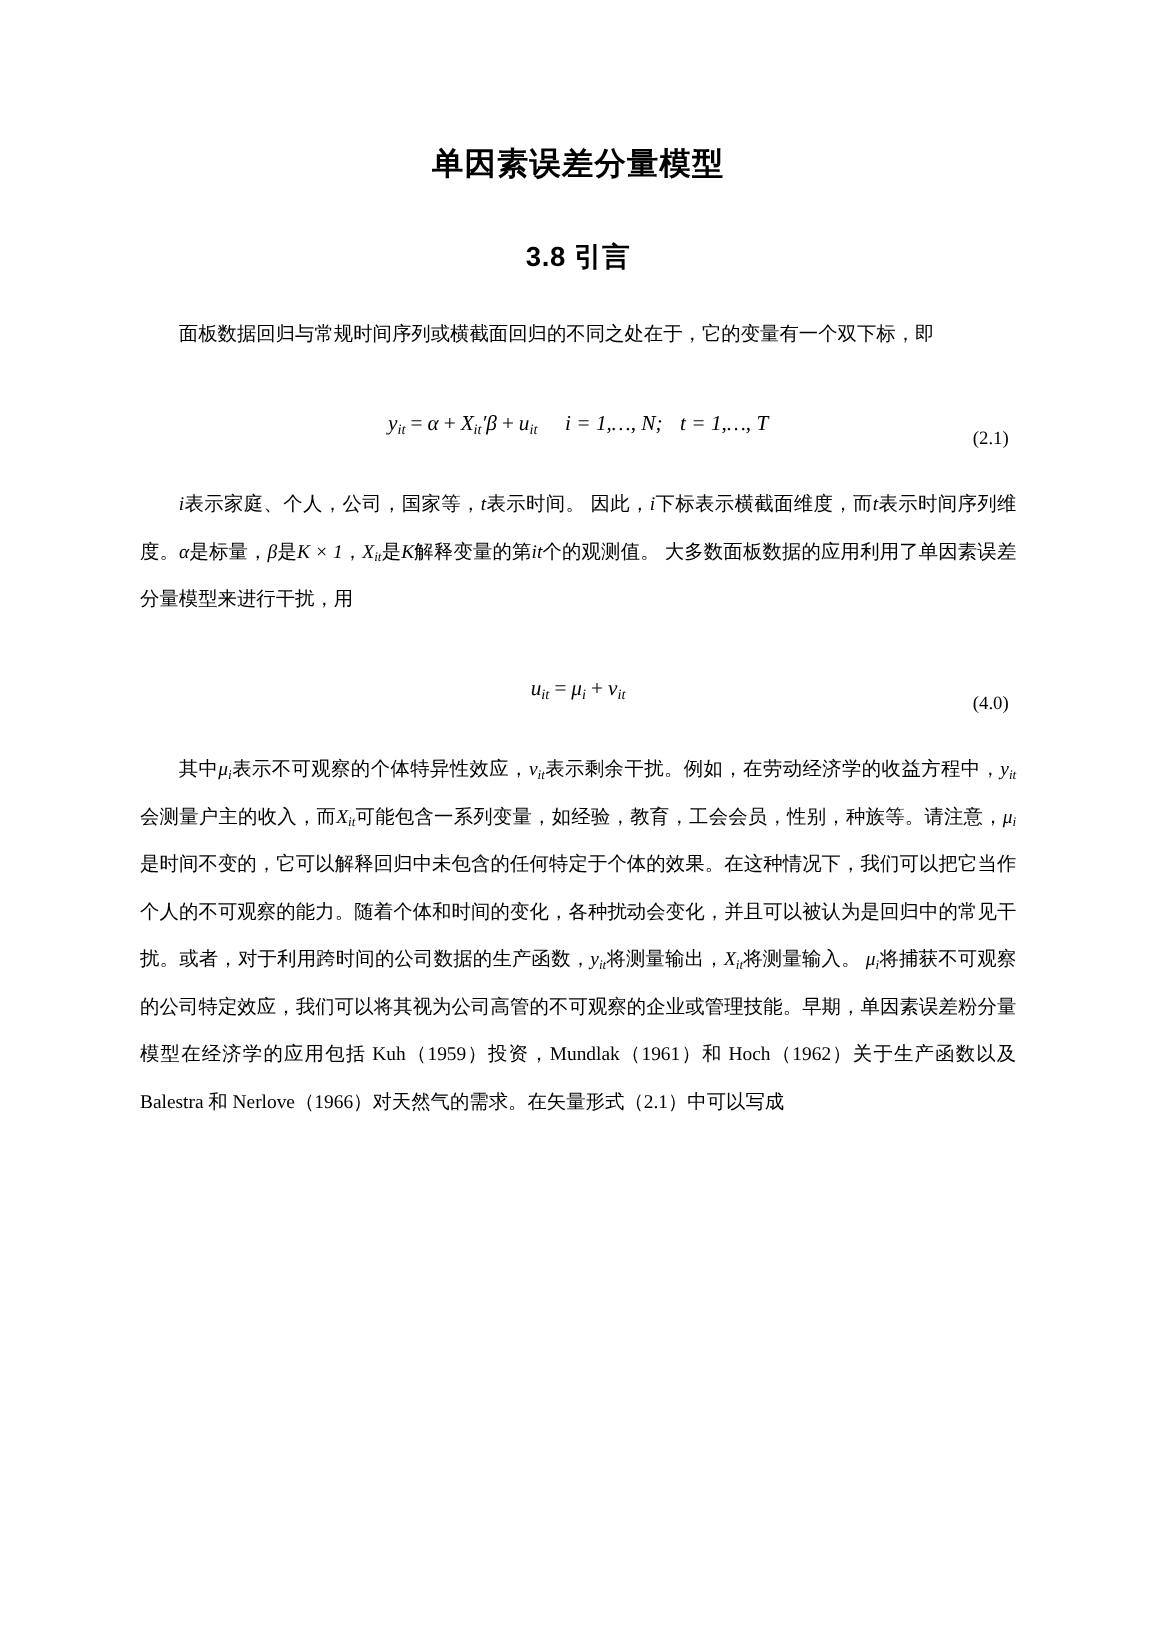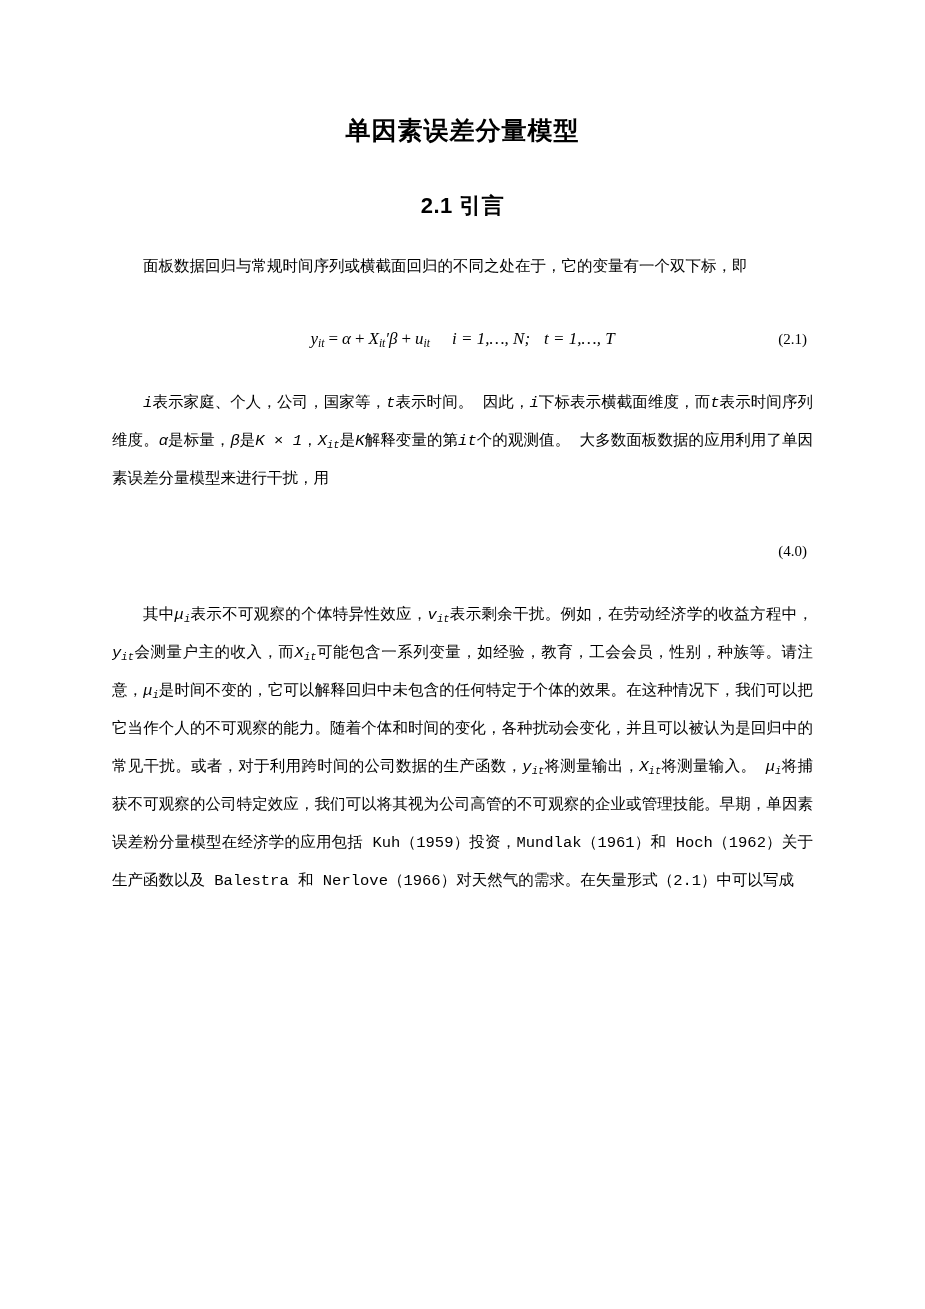--- a/index.html
+++ b/index.html
@@ -38,77 +38,79 @@
     margin: 44px 0 0 0;
     letter-spacing: 0.5px;
   }
   .para {
     font-size: 15.5px;
     line-height: 2.45;
     text-align: justify;
     text-justify: inter-ideograph;
     margin: 28px 0 0 0;
     text-indent: 2em;
-    font-family: Liberation Mono, monospace;
   }
   .para.tight {
     margin-top: 20px;
   }
   .equation-row {
     position: relative;
     margin: 42px 0 22px 0;
     height: 34px;
   }
   .equation {
     text-align: center;
     font-family: "Liberation Serif", serif;
     font-size: 17px;
     font-style: italic;
     white-space: nowrap;
   }
   .eq-num {
     position: absolute;
     right: 6px;
-    top: 2px;
+    top: 14px;
     font-size: 15px;
     font-style: normal;
     font-family: "Liberation Serif", serif;
   }
   .mi { font-style: italic; }
   sub, .sub {
     font-size: 0.68em;
     vertical-align: -0.28em;
     font-style: italic;
   }
   .op { padding: 0 4px; font-style: normal; }
   .nowrap { white-space: nowrap; }
 </style>
 </head>
 <body>
 
 <div class="page">
 
   <h1 class="doc-title">单因素误差分量模型</h1>
 
-  <h2 class="section-title">2.1 引言</h2>
+  <h2 class="section-title">3.8 引言</h2>
 
   <p class="para">面板数据回归与常规时间序列或横截面回归的不同之处在于，它的变量有一个双下标，即</p>
 
   <div class="equation-row">
     <div class="equation">
       <span class="mi">y</span><span class="sub">it</span><span class="op">=</span><span class="mi">α</span><span class="op">+</span><span class="mi">X</span><span class="sub">it</span><span>′</span><span class="mi">β</span><span class="op">+</span><span class="mi">u</span><span class="sub">it</span><span style="display:inline-block;width:22px"></span><span class="nowrap">i = 1,…, N;</span><span style="display:inline-block;width:14px"></span><span class="nowrap">t = 1,…, T</span>
     </div>
     <span class="eq-num">(2.1)</span>
   </div>
 
   <p class="para tight">
     <span class="mi">i</span><span>表示家庭、个人，公司，国家等，</span><span class="mi">t</span><span>表示时间。 因此，</span><span class="mi">i</span><span>下标表示横截面维度，而</span><span class="mi">t</span><span>表示时间序列维度。</span><span class="mi">α</span><span>是标量，</span><span class="mi">β</span><span>是</span><span class="mi nowrap">K × 1</span><span>，</span><span class="mi">X</span><span class="sub">it</span><span>是</span><span class="mi">K</span><span>解释变量的第</span><span class="mi">it</span><span>个的观测值。 大多数面板数据的应用利用了单因素误差分量模型来进行干扰，用</span>
   </p>
 
   <div class="equation-row">
+    <div class="equation">
+      <span class="mi">u</span><span class="sub">it</span><span class="op">=</span><span class="mi">μ</span><span class="sub">i</span><span class="op">+</span><span class="mi">v</span><span class="sub">it</span>
+    </div>
     <span class="eq-num">(4.0)</span>
   </div>
 
   <p class="para tight">
     <span>其中</span><span class="mi">μ</span><span class="sub">i</span><span>表示不可观察的个体特异性效应，</span><span class="mi">v</span><span class="sub">it</span><span>表示剩余干扰。例如，在劳动经济学的收益方程中，</span><span class="mi">y</span><span class="sub">it</span><span>会测量户主的收入，而</span><span class="mi">X</span><span class="sub">it</span><span>可能包含一系列变量，如经验，教育，工会会员，性别，种族等。请注意，</span><span class="mi">μ</span><span class="sub">i</span><span>是时间不变的，它可以解释回归中未包含的任何特定于个体的效果。在这种情况下，我们可以把它当作个人的不可观察的能力。随着个体和时间的变化，各种扰动会变化，并且可以被认为是回归中的常见干扰。或者，对于利用跨时间的公司数据的生产函数，</span><span class="mi">y</span><span class="sub">it</span><span>将测量输出，</span><span class="mi">X</span><span class="sub">it</span><span>将测量输入。 </span><span class="mi">μ</span><span class="sub">i</span><span>将捕获不可观察的公司特定效应，我们可以将其视为公司高管的不可观察的企业或管理技能。早期，单因素误差粉分量模型在经济学的应用包括 Kuh（1959）投资，Mundlak（1961）和 Hoch（1962）关于生产函数以及 Balestra 和 Nerlove（1966）对天然气的需求。在矢量形式（2.1）中可以写成</span>
   </p>
 
 
 </div>
 

